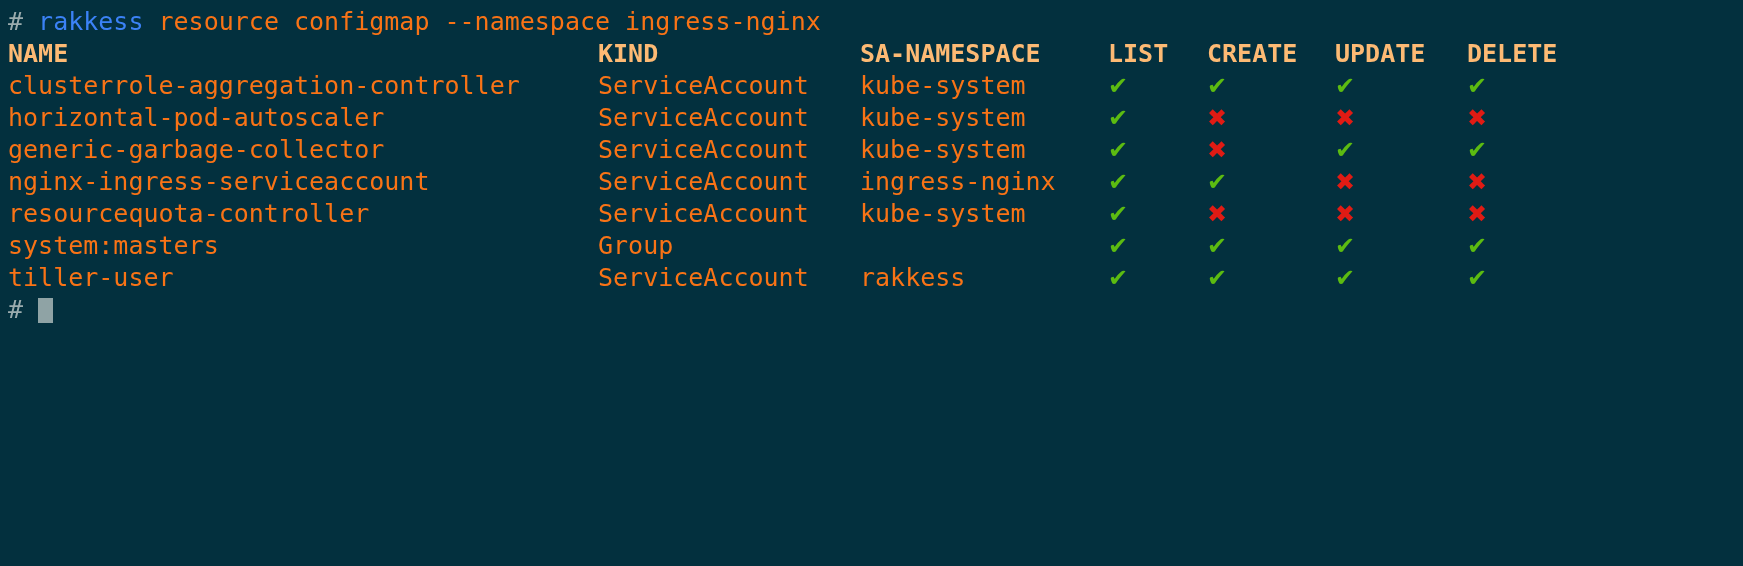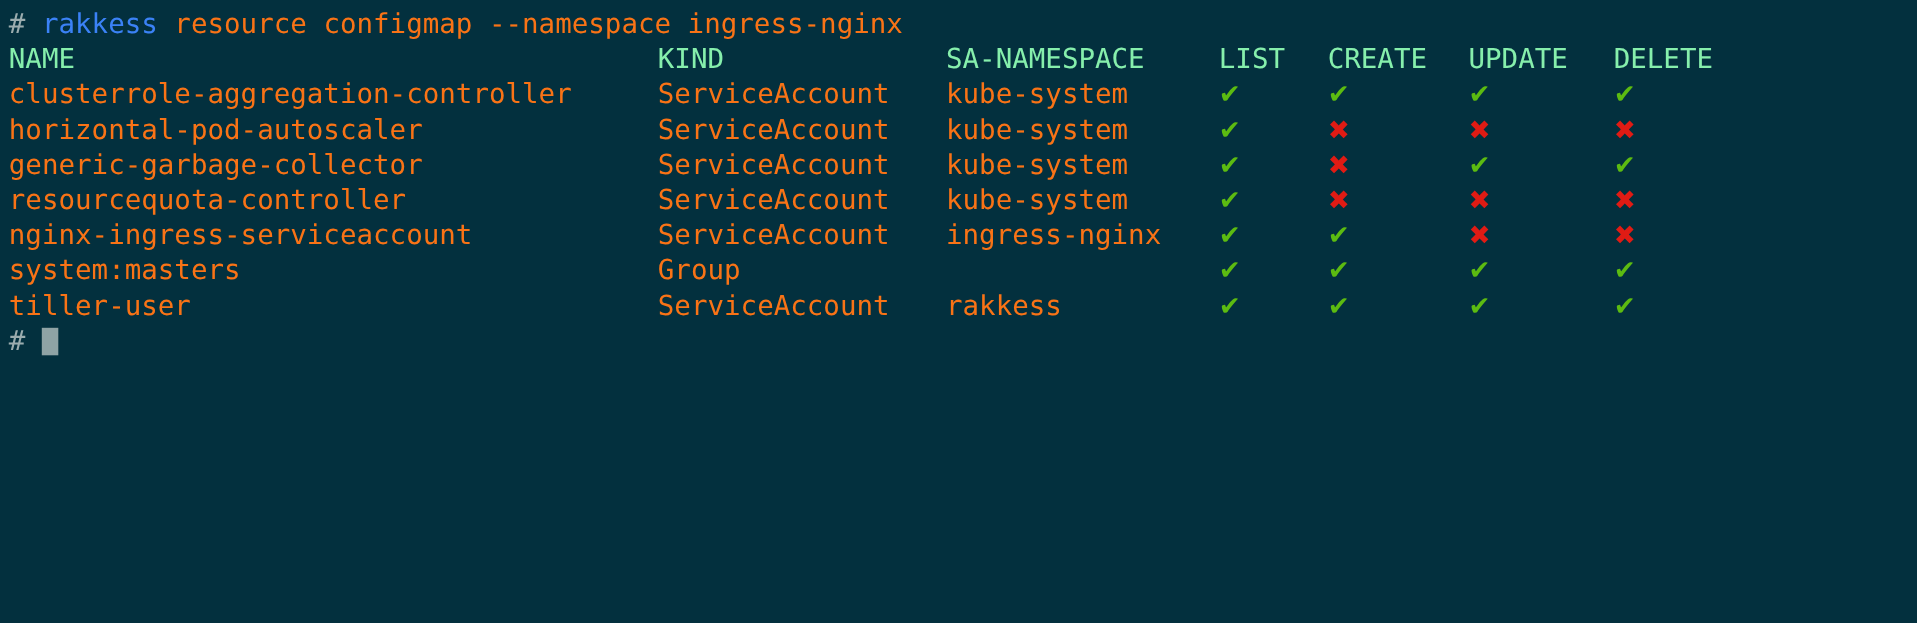--- a/index.html
+++ b/index.html
@@ -32,21 +32,21 @@
   }
   .c-name   { width: 590px; }
   .c-kind   { width: 262px; }
   .c-sans   { width: 248px; }
   .c-list   { width: 99px; }
   .c-create { width: 128px; }
   .c-update { width: 132px; }
   .c-delete { width: 120px; }
 
   .txt      { color: #f97316; }
-  .hdr      { color: #86efac; }
+  .hdr      { color: #fdba74; font-weight: bold; }
   .prompt   { color: #9bacae; }
   .cmd-name { color: #3b82f6; }
   .ok       { color: #5cbb11; font-family: "DejaVu Sans", sans-serif; font-size: 24px; }
   .no       { color: #e01b14; font-family: "DejaVu Sans", sans-serif; font-size: 24px; font-weight: bold; }
 
   .cursor {
     display: inline-block;
     width: 15px;
     height: 25px;
     background: #8fa3a5;
@@ -59,21 +59,21 @@
 <div id="terminal">
 
   <div class="line"><span class="prompt"># </span><span class="cmd-name">rakkess</span><span class="txt"> resource configmap --namespace ingress-nginx</span></div>
 
   <div class="line"><span class="cell c-name hdr">NAME</span><span class="cell c-kind hdr">KIND</span><span class="cell c-sans hdr">SA-NAMESPACE</span><span class="cell c-list hdr">LIST</span><span class="cell c-create hdr">CREATE</span><span class="cell c-update hdr">UPDATE</span><span class="cell c-delete hdr">DELETE</span></div>
 
   <div id="table-body">
       <div class="line"><span class="cell c-name txt">clusterrole-aggregation-controller</span><span class="cell c-kind txt">ServiceAccount</span><span class="cell c-sans txt">kube-system</span><span class="cell c-list ok">✔</span><span class="cell c-create ok">✔</span><span class="cell c-update ok">✔</span><span class="cell c-delete ok">✔</span></div>
       <div class="line"><span class="cell c-name txt">horizontal-pod-autoscaler</span><span class="cell c-kind txt">ServiceAccount</span><span class="cell c-sans txt">kube-system</span><span class="cell c-list ok">✔</span><span class="cell c-create no">✖</span><span class="cell c-update no">✖</span><span class="cell c-delete no">✖</span></div>
       <div class="line"><span class="cell c-name txt">generic-garbage-collector</span><span class="cell c-kind txt">ServiceAccount</span><span class="cell c-sans txt">kube-system</span><span class="cell c-list ok">✔</span><span class="cell c-create no">✖</span><span class="cell c-update ok">✔</span><span class="cell c-delete ok">✔</span></div>
+      <div class="line"><span class="cell c-name txt">nginx-ingress-serviceaccount</span><span class="cell c-kind txt">ServiceAccount</span><span class="cell c-sans txt">ingress-nginx</span><span class="cell c-list ok">✔</span><span class="cell c-create ok">✔</span><span class="cell c-update no">✖</span><span class="cell c-delete no">✖</span></div>
       <div class="line"><span class="cell c-name txt">resourcequota-controller</span><span class="cell c-kind txt">ServiceAccount</span><span class="cell c-sans txt">kube-system</span><span class="cell c-list ok">✔</span><span class="cell c-create no">✖</span><span class="cell c-update no">✖</span><span class="cell c-delete no">✖</span></div>
-      <div class="line"><span class="cell c-name txt">nginx-ingress-serviceaccount</span><span class="cell c-kind txt">ServiceAccount</span><span class="cell c-sans txt">ingress-nginx</span><span class="cell c-list ok">✔</span><span class="cell c-create ok">✔</span><span class="cell c-update no">✖</span><span class="cell c-delete no">✖</span></div>
       <div class="line"><span class="cell c-name txt">system:masters</span><span class="cell c-kind txt">Group</span><span class="cell c-sans txt"></span><span class="cell c-list ok">✔</span><span class="cell c-create ok">✔</span><span class="cell c-update ok">✔</span><span class="cell c-delete ok">✔</span></div>
       <div class="line"><span class="cell c-name txt">tiller-user</span><span class="cell c-kind txt">ServiceAccount</span><span class="cell c-sans txt">rakkess</span><span class="cell c-list ok">✔</span><span class="cell c-create ok">✔</span><span class="cell c-update ok">✔</span><span class="cell c-delete ok">✔</span></div>
     </div>
 
   <div class="line"><span class="prompt"># </span><span class="cursor"></span></div>
 
 </div>
 
 </body></html>

